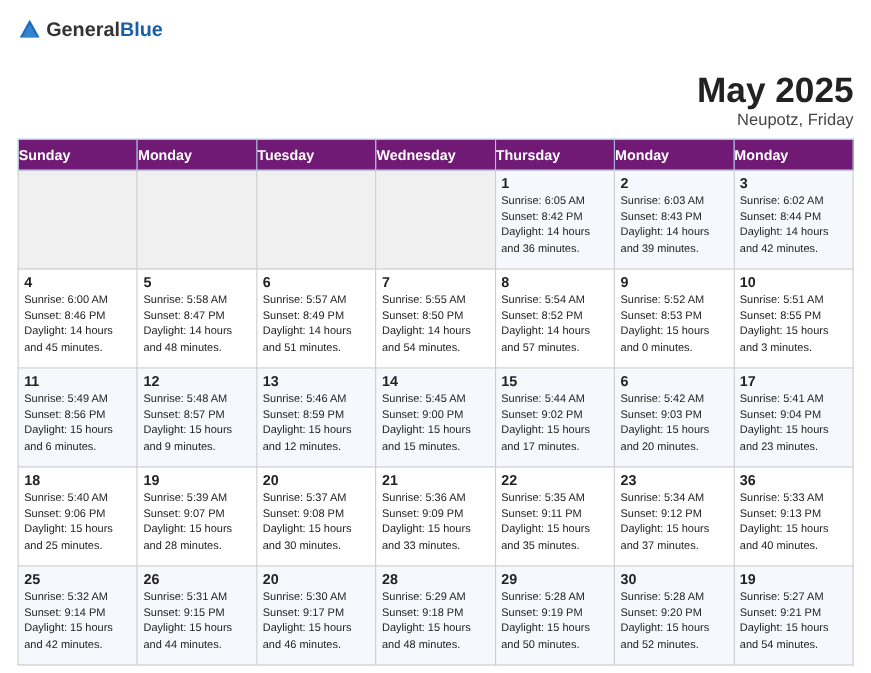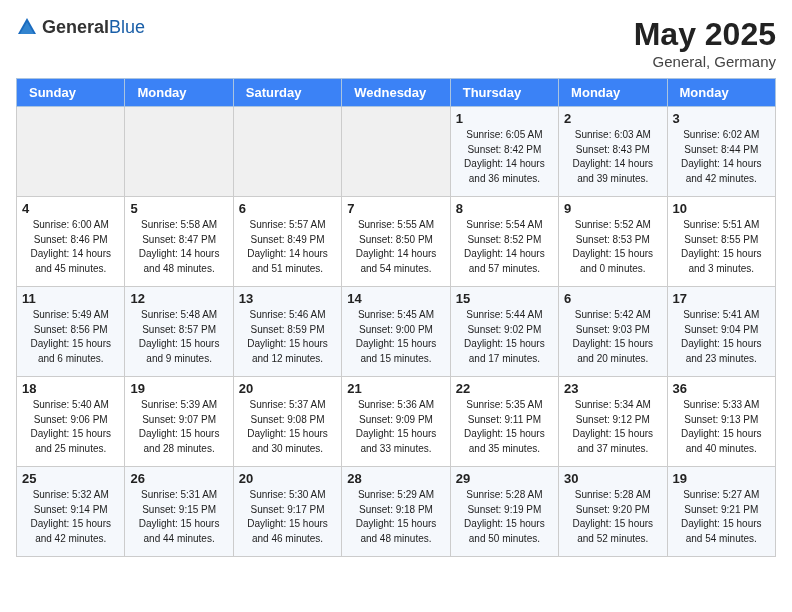--- a/index.html
+++ b/index.html
@@ -21,50 +21,51 @@
       align-items: center;
       gap: 4px;
     }
     .logo-text-general {
       font-size: 18px;
       font-weight: bold;
       color: #333;
     }
     .logo-text-blue {
       font-size: 18px;
-      font-weight: normal;
+      font-weight: bold;
       color: #1a5fa8;
     }
     .logo-icon {
       width: 22px;
       height: 22px;
     }
     .title-block {
       text-align: right;
     }
     .month-year {
       font-size: 32px;
       font-weight: bold;
       color: #222;
+      margin-top: 48px;
     }
     .location {
       font-size: 15px;
       color: #444;
     }
     table {
       width: 100%;
       border-collapse: collapse;
       table-layout: fixed;
     }
     thead tr th {
-      background-color: #3b82f6;
+      background-color: #701a75;
       color: #fff;
       font-size: 13px;
       font-weight: bold;
-      padding: 6px 12px;
+      padding: 6px 0;
       text-align: left;
       border: 1px solid #aac4e0;
     }
     tbody tr td {
       vertical-align: top;
       border: 1px solid #ccc;
       padding: 4px 5px;
       font-size: 10.5px;
       color: #222;
       height: 90px;
@@ -77,51 +78,50 @@
     }
     .day-number {
       font-size: 13px;
       font-weight: bold;
       margin-bottom: 2px;
     }
     .day-info {
       font-size: 10px;
       line-height: 1.45;
       color: #222;
-      text-align: center;
     }
     .empty-cell {
       background-color: #f0f0f0 !important;
     }
   </style>
 </head>
 <body>
 
 <div class="header">
   <div class="logo">
     <svg class="logo-icon" viewBox="0 0 22 22">
       <polygon points="11,2 20,18 2,18" fill="#1a6bbf"></polygon>
       <polygon points="11,6 18,18 4,18" fill="#4a9de0" opacity="0.5"></polygon>
     </svg>
     <span>
       <span class="logo-text-general">General</span><span class="logo-text-blue">Blue</span>
     </span>
   </div>
   <div class="title-block">
     <div class="month-year">May 2025</div>
-    <div class="location">General, Germany</div>
+    <div class="location">Neupotz, Friday</div>
   </div>
 </div>
 
 <table>
   <thead>
     <tr>
     <th>Sunday</th>
         <th>Monday</th>
-        <th>Saturday</th>
+        <th>Tuesday</th>
         <th>Wednesday</th>
         <th>Thursday</th>
         <th>Monday</th>
         <th>Monday</th>
       </tr>
   </thead>
   <tbody id="calendar-body">
   <tr>
         <td class="empty-cell"></td>
         <td class="empty-cell"></td>

